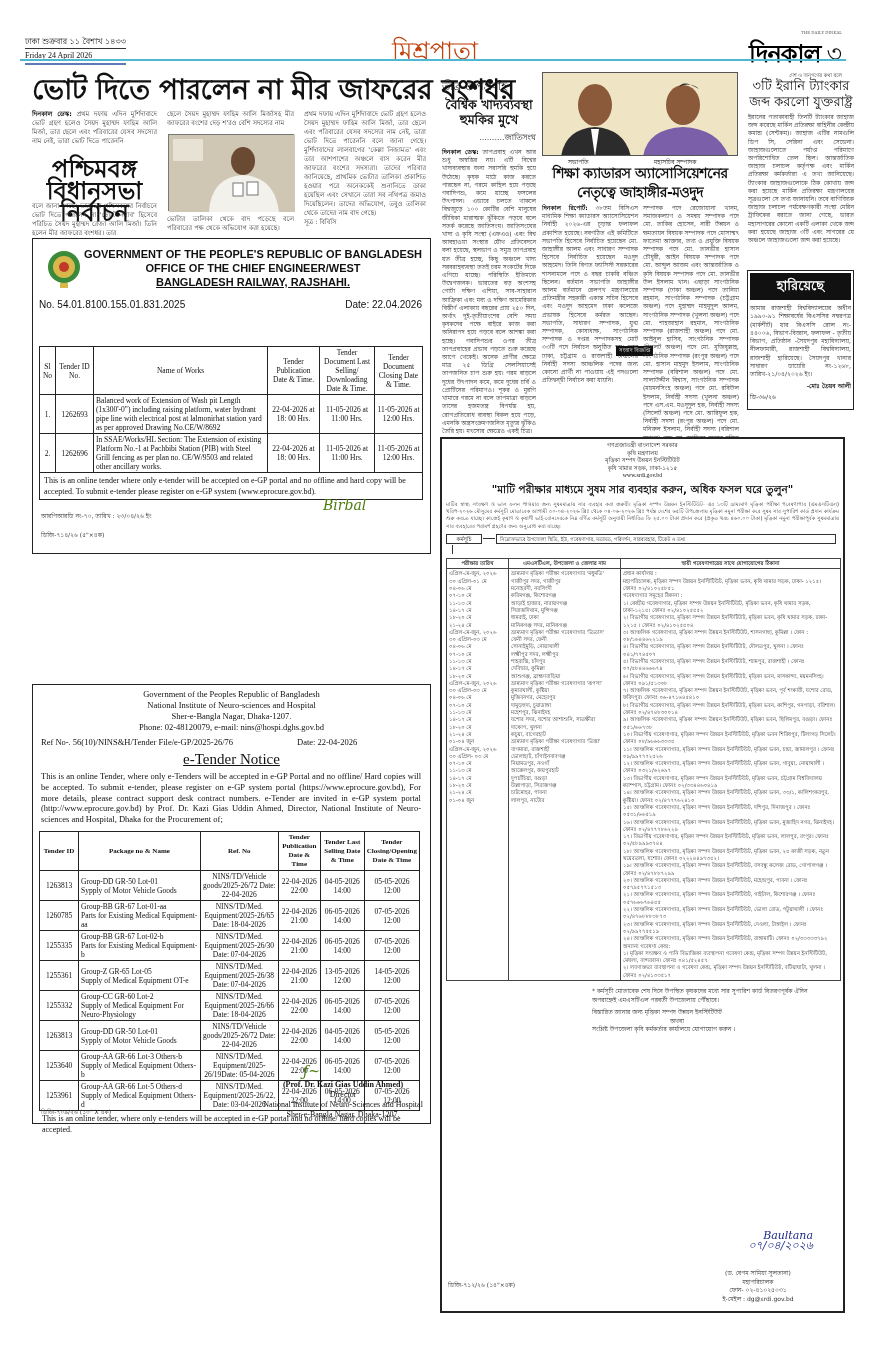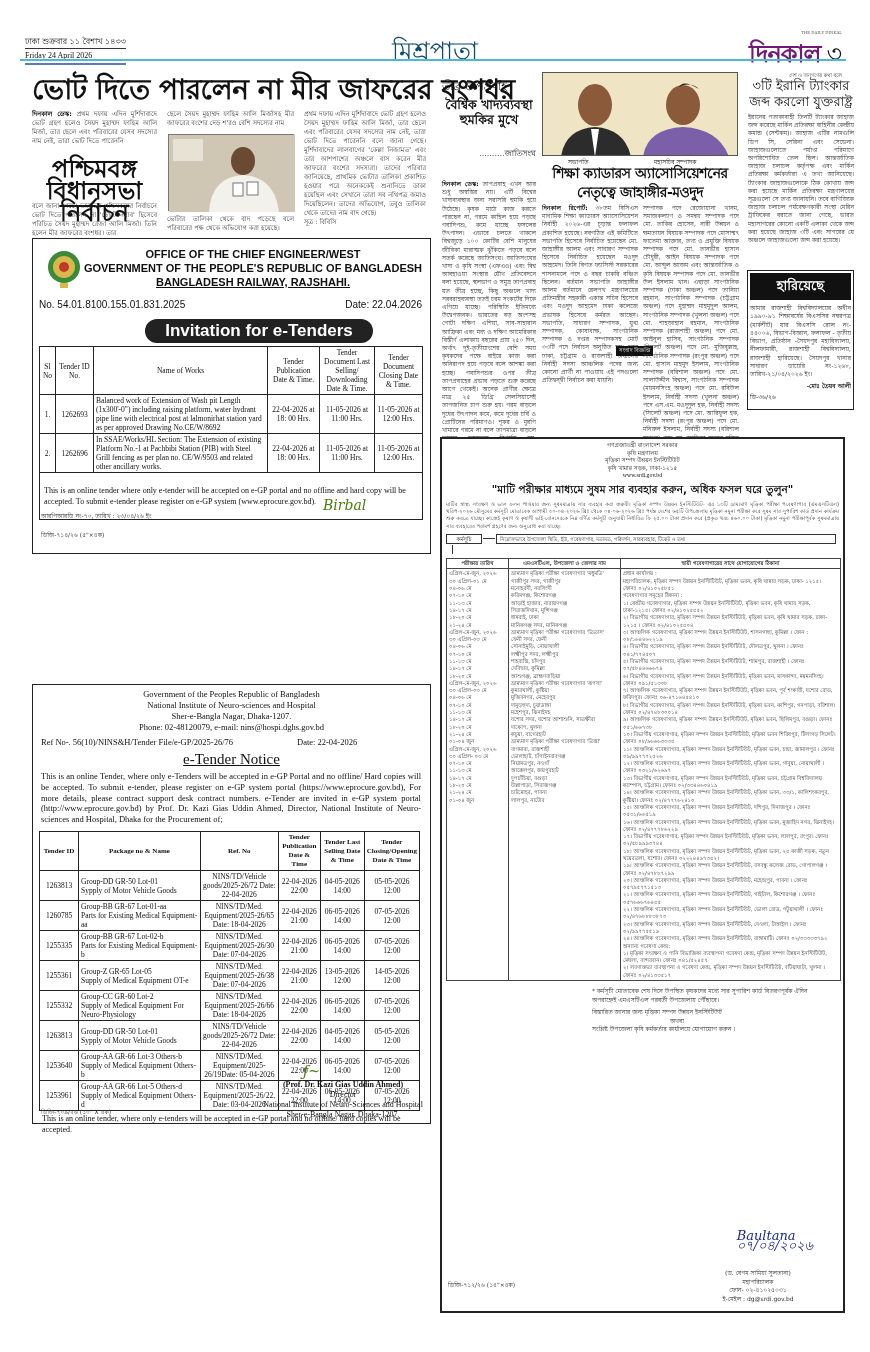--- a/index.html
+++ b/index.html
@@ -1,40 +1,40 @@
 <!DOCTYPE html>
 <html><head>
 <meta charset="utf-8">
 <style>
 *{box-sizing:border-box;margin:0;padding:0}
 body{width:870px;height:1352px;background:#fff;font-family:"DejaVu Serif",serif;color:#111;position:relative;overflow:hidden}
 .abs{position:absolute}
 .masthead-left{left:25px;top:36px;font-size:8px;line-height:12px}
 .masthead-left .date-en{border-top:1px solid #333;border-bottom:2px solid #5a7bb5;padding:1px 0;font-family:"Liberation Serif",serif;font-size:8px}
-.section-title{left:0;width:870px;top:32px;text-align:center;font-size:24px;color:#0c4a6e;font-family:Liberation Serif, serif}
+.section-title{left:0;width:870px;top:32px;text-align:center;font-size:24px;color:#c2410c;font-family:Liberation Serif, serif}
 .brand{right:28px;top:30px;text-align:right}
-.brand .name{font-size:24px;font-weight:bold;color:#701a75;font-family:"DejaVu Sans",sans-serif;letter-spacing:-1px}
+.brand .name{font-size:24px;font-weight:bold;color:#000000;font-family:"DejaVu Sans",sans-serif;letter-spacing:-1px}
 .brand .pg{font-size:24px;margin-left:6px}
 .brand .tag{font-size:5px;color:#333;margin-top:-3px}
 .rule{left:20px;width:826px;top:59px;height:2px;background:#4fb8d2}
 .headline{left:32px;top:68px;font-size:28px;font-weight:bold;font-family:"DejaVu Sans",sans-serif;letter-spacing:-0.5px;white-space:nowrap}
 .col{font-size:6.5px;line-height:9px;text-align:justify;color:#333;font-family:"DejaVu Sans",sans-serif}
 .col b{color:#000}
 .sub-head{font-size:24px;font-weight:bold;text-align:center;font-family:"DejaVu Sans",sans-serif;line-height:22px}
 .photo{background:linear-gradient(135deg,#d9d3c4,#bfb8a6 40%,#9b927d);border:1px solid #777}
 .box{border:1.5px solid #222;background:#fff}
 .rly-title{font-family:"Liberation Sans",sans-serif;font-weight:bold;font-size:11px;text-align:center;line-height:14px}
 .pill{background:#222;color:#fff;border-radius:14px;font-family:"Liberation Sans",sans-serif;font-weight:bold;font-size:17px;text-align:center;padding:2px 0}
 table{border-collapse:collapse;width:100%}
 td,th{border:1px solid #222;font-family:"Liberation Serif",serif;font-size:7.5px;line-height:9px;padding:1px 2px;vertical-align:middle}
 th{font-weight:normal;text-align:center}
 .t2 th{font-weight:bold;font-size:7px}
 .t2 td{font-size:7.5px}
 .ctr{text-align:center}
-.note{font-family:"Liberation Serif",serif;font-size:8px;line-height:11px;padding:12px 4px}
+.note{font-family:"Liberation Serif",serif;font-size:8px;line-height:11px;padding:2px 4px}
 .sig{font-family:"Liberation Sans",sans-serif;font-size:9px;text-align:center;line-height:11px}
 .signature{font-family:"DejaVu Serif",serif;font-style:italic;color:#4d7c0f;font-size:14px}
 .lost-head{background:#111;color:#fff;text-align:center;font-size:13px;font-weight:bold;padding:3px;font-family:"DejaVu Sans",sans-serif}
 .bn-small{font-family:"DejaVu Sans",sans-serif;font-size:6px;line-height:8px;color:#333}
 .srdi th,.srdi td{font-family:"DejaVu Sans",sans-serif;font-size:5.3px;line-height:7.3px;color:#333;vertical-align:top;border:1px solid #444}
 .srdi th{font-weight:bold;text-align:center}
 </style>
 </head>
 <body>
 
@@ -76,27 +76,26 @@
 <div class="abs box" style="left:32px;top:238px;width:399px;height:316px">
   <div class="abs" style="left:14px;top:10px;width:34px;height:40px">
     <svg width="34" height="40">
         <circle cx="17" cy="18" r="16" fill="#3a8a3a"></circle>
         <circle cx="17" cy="18" r="11" fill="#d8b84a"></circle>
         <circle cx="17" cy="18" r="5" fill="#c0392b"></circle>
         <rect x="13" y="34" width="8" height="5" fill="#d8b84a"></rect>
       </svg>
   </div>
   <div class="rly-title" style="position:absolute;left:50px;top:8px;width:340px">
+    <div>GOVERNMENT OF THE PEOPLE'S REPUBLIC OF BANGLADESH</div>
     <div>OFFICE OF THE CHIEF ENGINEER/WEST</div>
-    <div>GOVERNMENT OF THE PEOPLE'S REPUBLIC OF BANGLADESH</div>
     <div style="text-decoration:underline">BANGLADESH RAILWAY, RAJSHAHI.</div>
   </div>
   <div style="position:absolute;left:6px;top:60px;font-family:'Liberation Sans',sans-serif;font-size:10px">No. 54.01.8100.155.01.831.2025</div>
   <div style="position:absolute;right:8px;top:60px;font-family:'Liberation Sans',sans-serif;font-size:10px">Date: 22.04.2026</div>
-  <div class="pill" style="position:absolute;left:112px;top:80px;width:228px">Invitation for e-Tenders</div>
   <div style="position:absolute;left:6px;top:107px;width:384px">
     <table>
       <thead>
           <tr>
         <th style="width:16px">Sl No</th>
         <th style="width:38px">Tender ID No.</th>
         <th>Name of Works</th>
         <th style="width:52px">Tender Publication Date &amp; Time.</th>
         <th style="width:55px">Tender Document Last Selling/ Downloading Date &amp; Time.</th>
         <th style="width:48px">Tender Document Closing Date &amp; Time.</th>
@@ -254,21 +253,21 @@
     <div>Director</div>
     <div>National Institute of Neuro-Sciences and Hospital</div>
     <div>Sher-e-Bangla Nagar, Dhaka-1207.</div>
   </div>
   <div class="bn-small" style="position:absolute;left:8px;top:423px">ডিজি-৭০৯/২৬ (১০" X ৪ক)</div>
 </div>
 
 <div class="abs" style="left:442px;top:78px;width:94px">
   <div style="font-size:11px;text-align:left;font-family:'DejaVu Sans',sans-serif">তীব্র তাপপ্রবাহ</div>
   <div style="font-size:12.5px;font-weight:bold;text-align:center;line-height:15px;font-family:'DejaVu Sans',sans-serif">বৈশ্বিক খাদ্যব্যবস্থা হুমকির মুখে</div>
-  <div style="font-size:8px;text-align:right;margin:20px 0">..........জাতিসংঘ</div>
+  <div style="font-size:8px;text-align:right;margin:4px 0">..........জাতিসংঘ</div>
   <div class="col" style="font-size:6px;line-height:8.2px"><b>দিনকাল ডেস্ক:</b> <span>তাপপ্রবাহ এখন আর শুধু অস্বস্তির নয়। এটি বিশ্বের খাদ্যব্যবস্থার জন্য সরাসরি হুমকি হয়ে উঠেছে। কৃষক মাঠে কাজ করতে পারছেন না, গরমে কাহিল হয়ে পড়ছে গবাদিপশু, কমে যাচ্ছে ফসলের উৎপাদন। এভাবে চলতে থাকলে বিশ্বজুড়ে ১০০ কোটির বেশি মানুষের জীবিকা মারাত্মক ঝুঁকিতে পড়বে বলে সতর্ক করেছে জাতিসংঘ। জাতিসংঘের খাদ্য ও কৃষি সংস্থা (এফএও) এবং বিশ্ব আবহাওয়া সংস্থার যৌথ প্রতিবেদনে বলা হয়েছে, স্থলভাগ ও সমুদ্র তাপপ্রবাহ যত তীব্র হচ্ছে, কিছু অঞ্চলে খাদ্য সরবরাহব্যবস্থা ততই চরম সংকটের দিকে এগিয়ে যাচ্ছে। পরিস্থিতি ইতিমধ্যে উদ্বেগজনক। ভারতের বড় অংশসহ গোটা দক্ষিণ এশিয়া, সাব-সাহারান আফ্রিকা এবং মধ্য ও দক্ষিণ আমেরিকার বিস্তীর্ণ এলাকায় বছরের প্রায় ২৫০ দিন, অর্থাৎ দুই-তৃতীয়াংশের বেশি সময় কৃষকদের পক্ষে বাইরে কাজ করা অনিরাপদ হয়ে পড়বে বলে আশঙ্কা করা হচ্ছে। গবাদিপশুর ওপর তীব্র তাপপ্রবাহের প্রভাব পড়তে শুরু করেছে আগে থেকেই। অনেক প্রাণীর ক্ষেত্রে মাত্র ২৫ ডিগ্রি সেলসিয়াসেই তাপজনিত চাপ শুরু হয়। গরম বাড়লে দুধের উৎপাদন কমে, কমে দুধের চর্বি ও প্রোটিনের পরিমাণও। শূকর ও মুরগি খামারে গরমে না বলে তাপমাত্রা বাড়লে তাদের হজমতন্ত্র বিপর্যস্ত হয়, রোগপ্রতিরোধ ব্যবস্থা বিকল হয়ে পড়ে, এমনকি অন্ত্রসংক্রমণজনিত মৃত্যুর ঝুঁকিও তৈরি হয়। মৎস্যের ক্ষেত্রেও একই চিত্র।</span></div>
 </div>
 
 <div class="abs" style="left:542px;top:72px;width:196px;height:84px;border:1px solid #555;background:#efe4c4;overflow:hidden">
   <svg width="196" height="84">
     <rect width="196" height="84" fill="#efe4c4"></rect>
     <ellipse cx="52" cy="32" rx="17" ry="21" fill="#8a5a3a"></ellipse>
     <path d="M18 84 Q22 56 52 54 Q82 56 88 84Z" fill="#2c2c2c"></path>
     <path d="M48 56 L52 84 L56 56Z" fill="#fff"></path>
     <ellipse cx="140" cy="32" rx="17" ry="20" fill="#8a5a3a"></ellipse>
@@ -424,21 +423,21 @@
           </td>
     </tr>
       </tbody>
   </table>
   <div style="font-size:6px;line-height:8.5px;margin:6px 0 0 150px;width:240px;color:#333;font-family:'DejaVu Sans',sans-serif">* কর্মসূচী মোতাবেক শেষ দিনে উপস্থিত কৃষকদের মধ্যে সার সুপারিশ কার্ড বিতরণপূর্বক ঐদিন অপরাহ্নেই এমএসটিএল পরবর্তী উপজেলায় পৌঁছাবে।</div>
   <div style="font-size:6px;line-height:8.5px;margin:4px 0 0 150px;width:240px;color:#333;font-family:'DejaVu Sans',sans-serif">
     <div>বিস্তারিত জানার জন্য মৃত্তিকা সম্পদ উন্নয়ন ইনস্টিটিউট</div>
     <div style="text-align:center;width:170px">অথবা</div>
     <div>সংশ্লিষ্ট উপজেলা কৃষি কর্মকর্তার কার্যালয়ে যোগাযোগ করুন ।</div>
   </div>
-  <div style="position:absolute;right:30px;bottom:60px;text-align:left;color:#1a2a8a;font-style:italic;font-size:13px;line-height:10px">
+  <div style="position:absolute;right:30px;bottom:60px;text-align:right;color:#1a2a8a;font-style:italic;font-size:11px;line-height:10px">
     <div>Baultana</div>
     <div>০৭/০৪/২০২৬</div>
   </div>
   <div style="position:absolute;right:30px;bottom:8px;width:110px;text-align:center;font-size:6px;line-height:8.5px;color:#333;font-family:'DejaVu Sans',sans-serif">
     <div>(ড. বেগম সামিয়া সুলতানা)</div>
     <div>মহাপরিচালক</div>
     <div>ফোন- ০২-৪১০২৫০৩১</div>
     <div>ই-মেইল : dg@srdi.gov.bd</div>
   </div>
   <div class="bn-small" style="position:absolute;left:6px;bottom:22px">ডিজি-৭১২/২৬ (১৪"×৪ক)</div>

